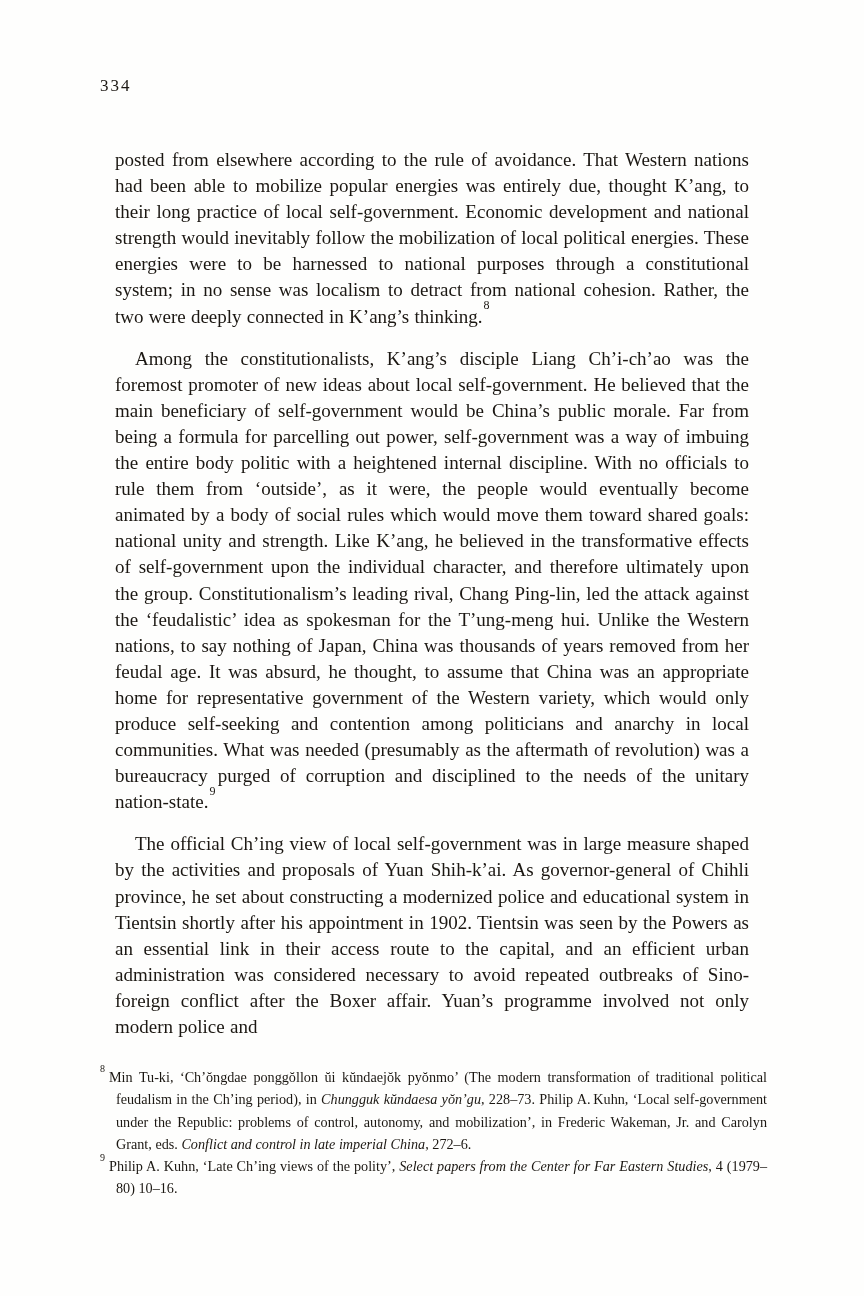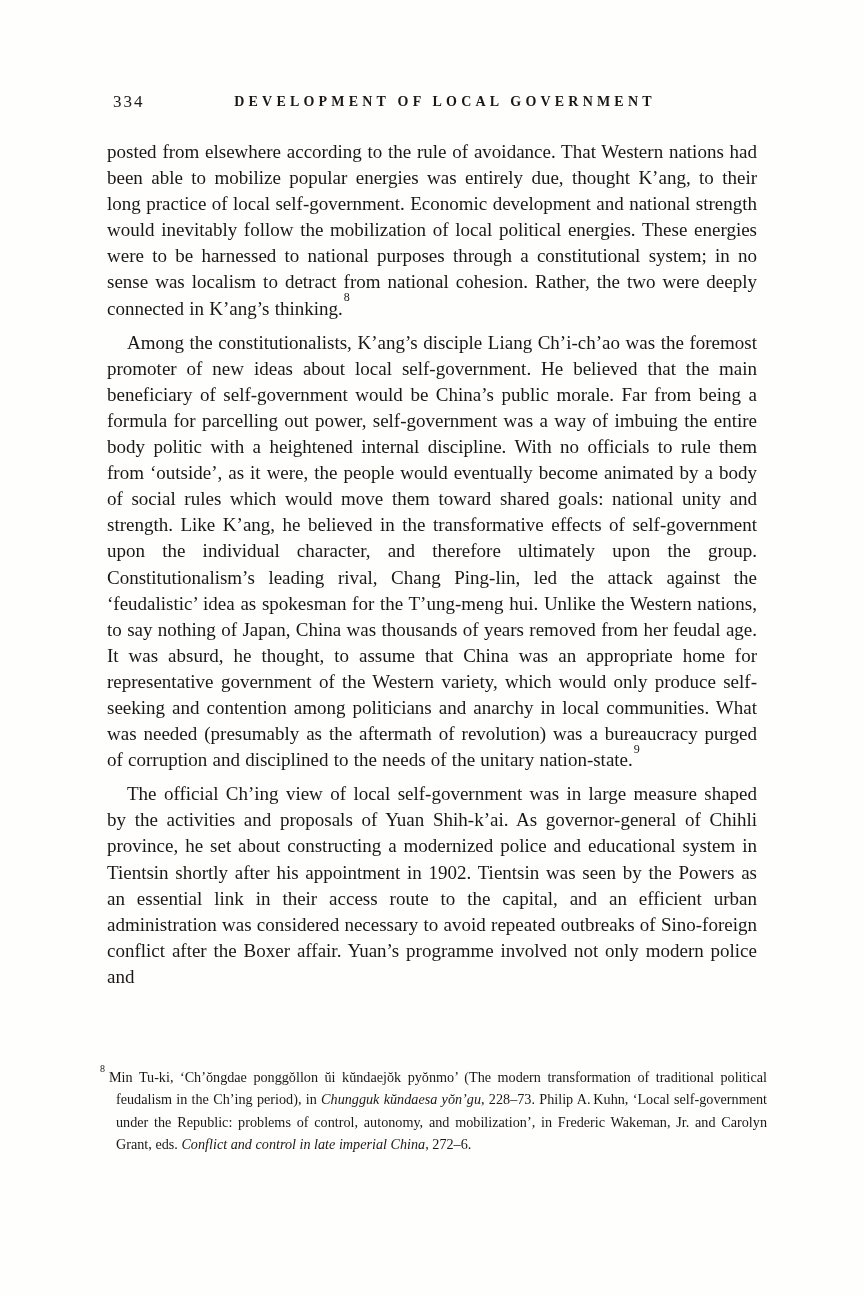--- a/index.html
+++ b/index.html
@@ -10,24 +10,23 @@
     height: 1296px;
     background: #fefefd;
     overflow: hidden;
     font-family: "Liberation Serif", serif;
     color: #1b1712;
   }
   
   .page-header {
     position: absolute;
     left: 99px;
-    top: 92px;
+    top: 76px;
     width: 666px;
     height: 20px;
-    margin-left: 13px;
   }
   .page-number {
     position: absolute;
     left: 1px;
     top: 0;
     font-size: 17px;
     letter-spacing: 2px;
   }
   .running-head {
     display: block;
@@ -41,21 +40,21 @@
   .body-text {
     position: absolute;
     left: 99px;
     top: 131px;
     width: 666px;
     font-size: 19px;
     line-height: 26.1px;
     text-align: justify;
     word-spacing: 0.5px;
   }
-  .para { margin: 8px; }
+  .para { margin: 16px; }
   .para.indent { text-indent: 20px; }
   sup.fn-ref {
     font-size: 12px;
     line-height: 0;
     position: relative;
     top: -6px;
     left: 1px;
   }
   
   .footnotes {
@@ -80,29 +79,29 @@
   }
   .italic { font-style: italic; font-family: Liberation Serif, serif; }
 </style>
 </head>
 <body>
 
 <div class="page">
 
   <header class="page-header">
     <span class="page-number">334</span>
-    <span class="running-head">DEVELOPMENT OF LOCAL GOVERNMENT</span>
   </header>
 
   <main class="body-text">
     <p class="para"><span>posted from elsewhere according to the rule of avoidance. That Western nations had been able to mobilize popular energies was entirely due, thought K’ang, to their long practice of local self-government. Economic development and national strength would inevitably follow the mobilization of local political energies. These energies were to be harnessed to national purposes through a constitutional system; in no sense was localism to detract from national cohesion. Rather, the two were deeply connected in K’ang’s thinking.</span><sup class="fn-ref">8</sup></p>
 
     <p class="para indent"><span>Among the constitutionalists, K’ang’s disciple Liang Ch’i-ch’ao was the foremost promoter of new ideas about local self-government. He believed that the main beneficiary of self-government would be China’s public morale. Far from being a formula for parcelling out power, self-government was a way of imbuing the entire body politic with a heightened internal discipline. With no officials to rule them from ‘outside’, as it were, the people would eventually become animated by a body of social rules which would move them toward shared goals: national unity and strength. Like K’ang, he believed in the transformative effects of self-government upon the individual character, and therefore ultimately upon the group. Constitutionalism’s leading rival, Chang Ping-lin, led the attack against the ‘feudalistic’ idea as spokesman for the T’ung-meng hui. Unlike the Western nations, to say nothing of Japan, China was thousands of years removed from her feudal age. It was absurd, he thought, to assume that China was an appropriate home for representative government of the Western variety, which would only produce self-seeking and contention among politicians and anarchy in local communities. What was needed (presumably as the aftermath of revolution) was a bureaucracy purged of corruption and disciplined to the needs of the unitary nation-state.</span><sup class="fn-ref">9</sup></p>
 
     <p class="para indent"><span>The official Ch’ing view of local self-government was in large measure shaped by the activities and proposals of Yuan Shih-k’ai. As governor-general of Chihli province, he set about constructing a modernized police and educational system in Tientsin shortly after his appointment in 1902. Tientsin was seen by the Powers as an essential link in their access route to the capital, and an efficient urban administration was considered necessary to avoid repeated outbreaks of Sino-foreign conflict after the Boxer affair. Yuan’s programme involved not only modern police and</span></p>
   </main>
 
   <footer class="footnotes">
     <div class="footnote"><sup class="fn-mark">8</sup><span>Min Tu-ki, ‘Ch’ŏngdae ponggŏllon ŭi kŭndaejŏk pyŏnmo’ (The modern transformation of traditional political feudalism in the Ch’ing period), in </span><span class="italic">Chungguk kŭndaesa yŏn’gu</span><span>, 228–73. Philip A. Kuhn, ‘Local self-government under the Republic: problems of control, autonomy, and mobilization’, in Frederic Wakeman, Jr. and Carolyn Grant, eds. </span><span class="italic">Conflict and control in late imperial China</span><span>, 272–6.</span></div>
 
+    <div class="footnote"><sup class="fn-mark">9</sup><span>Philip A. Kuhn, ‘Late Ch’ing views of the polity’, </span><span class="italic">Select papers from the Center for Far Eastern Studies</span><span>, 4 (1979–80) 10–16.</span></div>
   </footer>
 
 </div>
 
 </body></html>

